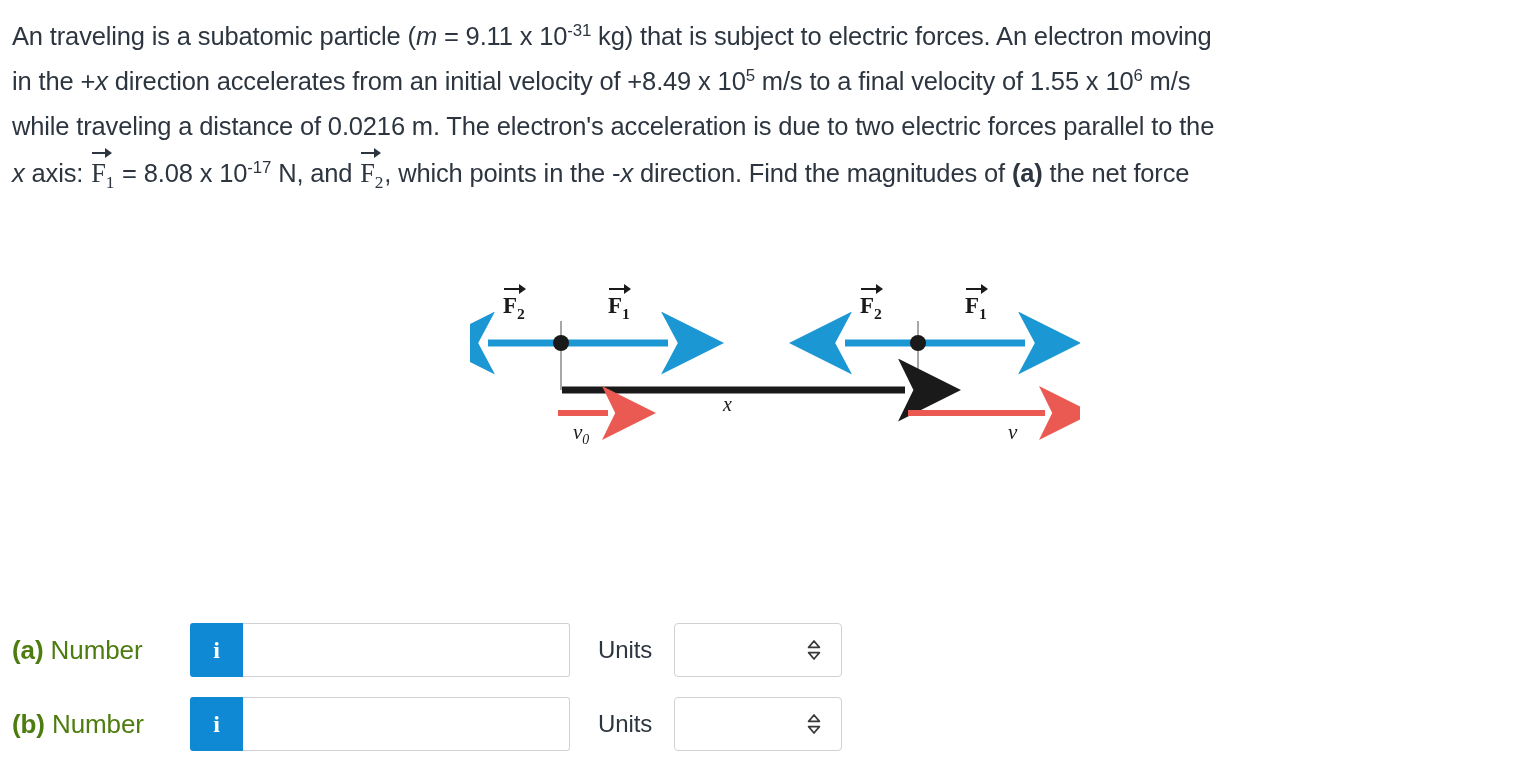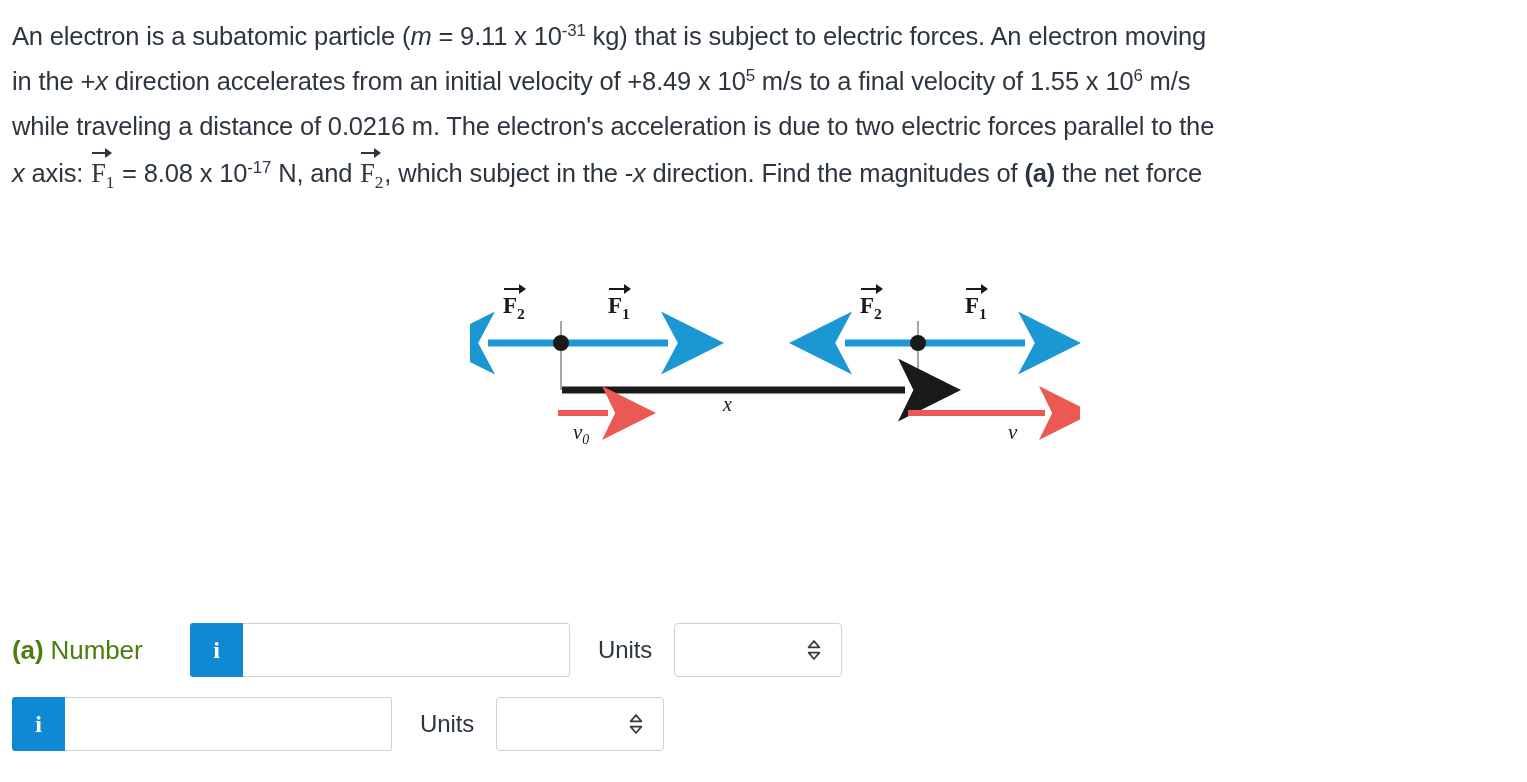--- a/index.html
+++ b/index.html
@@ -193,33 +193,33 @@
     width: 14px; height: 22px;
   }
 </style>
 </head>
 <body>
 
 <div id="page">
 
   <div class="problem">
 
-    <div class="ln"><span>An electron is a subatomic particle (</span><span class="it">m</span><span> = 9.11 x 10</span><sup class="exp">-31</sup><span> kg) that is subject to electric forces. An electron moving</span></div>
+    <div class="ln"><span>An traveling is a subatomic particle (</span><span class="it">m</span><span> = 9.11 x 10</span><sup class="exp">-31</sup><span> kg) that is subject to electric forces. An electron moving</span></div>
 
     <div class="ln"><span>in the +</span><span class="it">x</span><span> direction accelerates from an initial velocity of +8.49 x 10</span><sup class="exp">5</sup><span> m/s to a final velocity of 1.55 x 10</span><sup class="exp">6</sup><span> m/s</span></div>
 
     <div class="ln">while traveling a distance of 0.0216 m. The electron's acceleration is due to two electric forces parallel to the</div>
 
     <div class="ln"><span class="it">x</span><span> axis: </span><span class="vecF"><span class="vbar">
             <span class="shaft"></span>
             <span class="head"></span>
           </span><span class="glyph">F</span><sub class="sb">1</sub></span><span> = 8.08 x 10</span><sup class="exp">-17</sup><span> N, and </span><span class="vecF"><span class="vbar">
             <span class="shaft"></span>
             <span class="head"></span>
-          </span><span class="glyph">F</span><sub class="sb">2</sub></span><span>, which subject in the -</span><span class="it">x</span><span> direction. Find the magnitudes of </span><span class="bd">(a)</span><span> the net force</span></div>
+          </span><span class="glyph">F</span><sub class="sb">2</sub></span><span>, which points in the -</span><span class="it">x</span><span> direction. Find the magnitudes of </span><span class="bd">(a)</span><span> the net force</span></div>
 
 
   </div>
 
   <div class="figure">
 
     <svg class="fig-svg" width="610" height="180" viewBox="0 0 610 180">
       <defs>
         <marker id="bhead" markerWidth="9" markerHeight="9" refX="1" refY="4.5" orient="auto">
           <path d="M0,0 L9,4.5 L0,9 L2.4,4.5 Z" fill="#1b97d4"></path>
@@ -319,20 +319,21 @@
       <div class="units-select">
         <span class="sel-text"></span>
         <svg class="chev" viewBox="0 0 14 22">
           <path d="M7 2 L12.4 8.4 L1.6 8.4 Z" fill="none" stroke="#3a3a3a" stroke-width="1.7" stroke-linejoin="round"></path>
           <path d="M7 20 L12.4 13.6 L1.6 13.6 Z" fill="none" stroke="#3a3a3a" stroke-width="1.7" stroke-linejoin="round"></path>
         </svg>
       </div>
     </div>
 
     <div class="arow">
+      <div class="alabel"><span class="bd">(b)</span><span> Number</span></div>
 
       <div class="field-group">
         <div class="info-btn">i</div>
         <input class="num-input" type="text" value="" style="">
       </div>
 
       <div class="units-label">Units</div>
 
       <div class="units-select">
         <span class="sel-text"></span>

